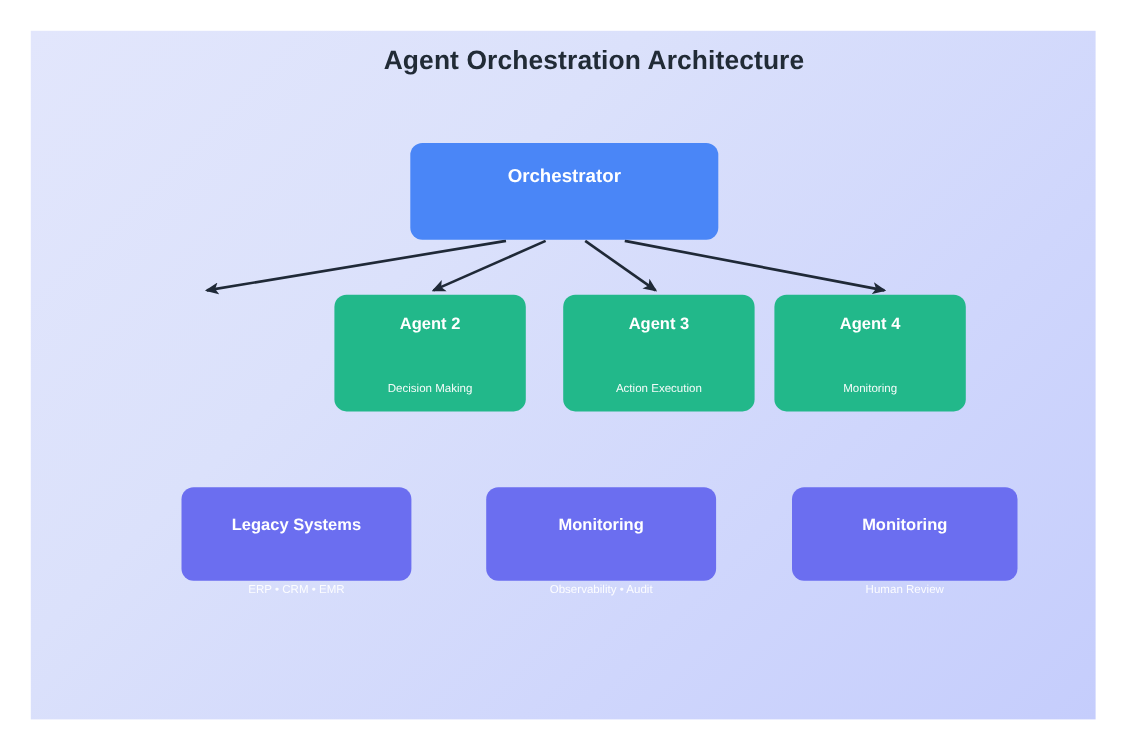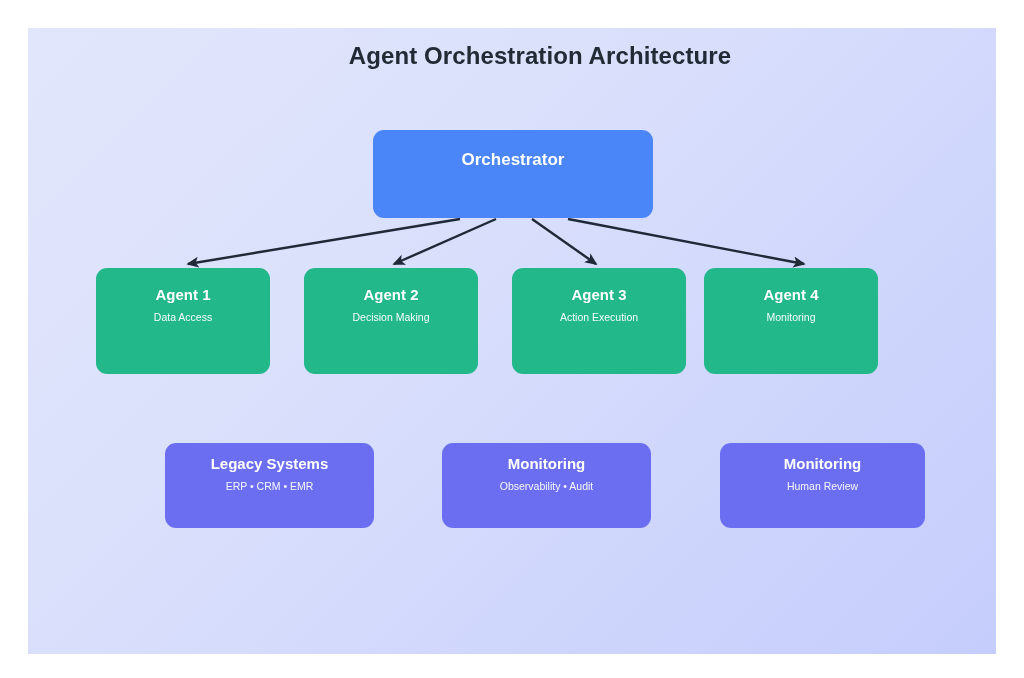--- a/index.html
+++ b/index.html
@@ -39,20 +39,21 @@
 
   .node {
     position: absolute;
     box-sizing: border-box;
     border-radius: 11px;
     display: flex;
     flex-direction: column;
     align-items: center;
     padding-top: 18px;
     color: #ffffff;
+    gap: 36px;
   }
   .node .node-title {
     font-size: 15px;
     font-weight: bold;
     line-height: 17px;
     text-align: center;
     white-space: nowrap;
   }
   .node .node-sub {
     margin-top: 8px;
@@ -84,21 +85,21 @@
   }
   #agent-1 { left: 68px; }
   #agent-2 { left: 276px; }
   #agent-3 { left: 484px; }
   #agent-4 { left: 676px; }
 
   .support-node {
     top: 415px;
     height: 85px;
     background: #6b6ef0;
-    padding-top: 12px;
+    padding-top: 26px;
   }
   #support-legacy     { left: 137px; width: 209px; }
   #support-monitoring { left: 414px; width: 209px; }
   #support-escalation { left: 692px; width: 205px; }
 
   #arrow-layer {
     position: absolute;
     left: 0;
     top: 0;
     width: 968px;
@@ -124,24 +125,20 @@
       <line x1="468" y1="191" x2="366" y2="236"></line>
       <line x1="504" y1="191" x2="568" y2="236"></line>
       <line x1="540" y1="191" x2="776" y2="236"></line>
     </g>
   </svg>
 
   <div class="node" id="orchestrator">
     <div class="node-title">Orchestrator</div>
   </div>
 
-  <div class="node agent-node" id="agent-1">
-    <div class="node-title">Agent 1</div>
-    <div class="node-sub">Data Access</div>
-  </div>
 
   <div class="node agent-node" id="agent-2">
     <div class="node-title">Agent 2</div>
     <div class="node-sub">Decision Making</div>
   </div>
 
   <div class="node agent-node" id="agent-3">
     <div class="node-title">Agent 3</div>
     <div class="node-sub">Action Execution</div>
   </div>

